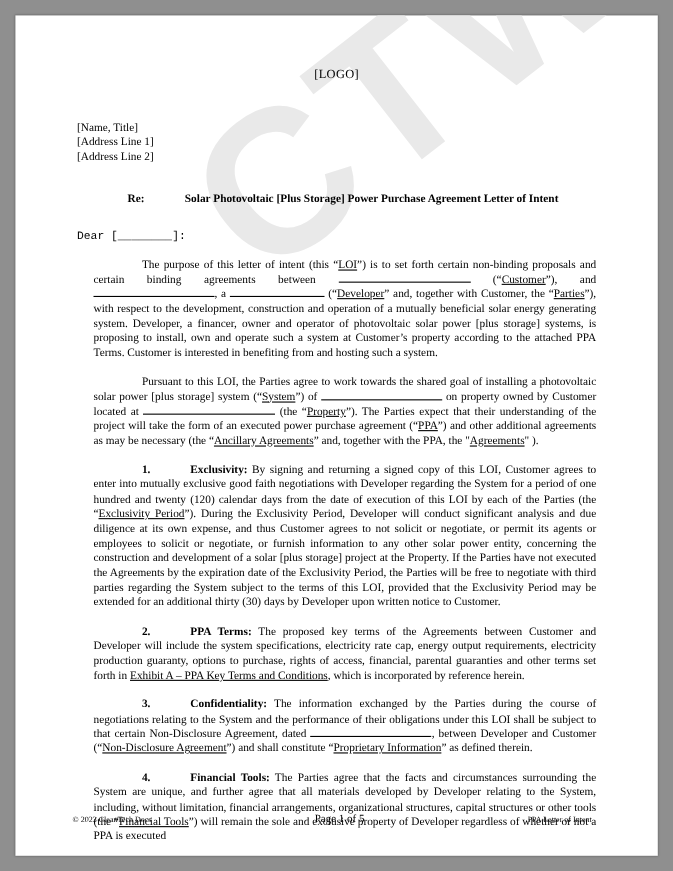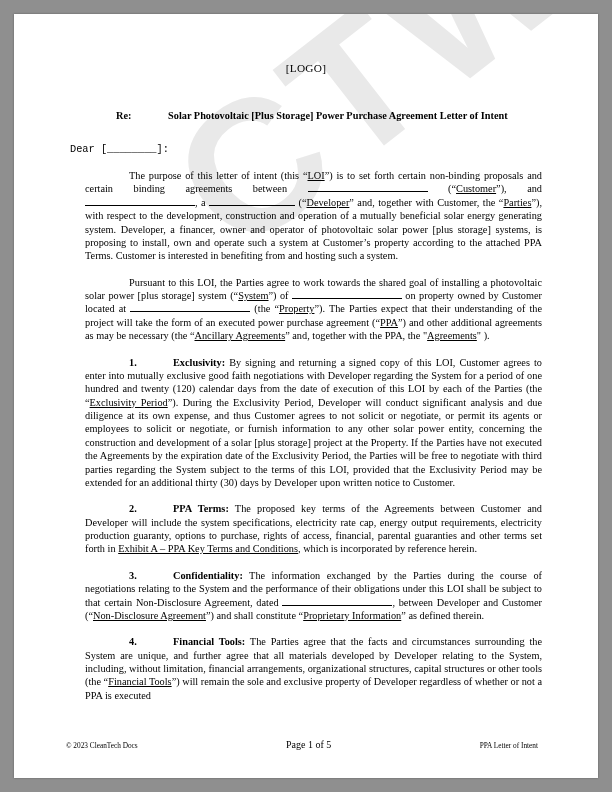--- a/index.html
+++ b/index.html
@@ -143,20 +143,25 @@
   <div class="watermark-layer">
     <div class="watermark-text">CTW</div>
   </div>
 
   <div class="doc-body">
     <div class="content">
 
       <div class="logo-line">[LOGO]</div>
 
 
+      <div class="addr-block">
+        <div>[Name, Title]</div>
+        <div>[Address Line 1]</div>
+        <div>[Address Line 2]</div>
+      </div>
 
       <div class="re-line"><span class="re-label">Re:</span><span>Solar Photovoltaic [Plus Storage] Power Purchase Agreement Letter of Intent</span></div>
 
       <div class="salutation"><span>Dear [</span><span>________</span><span>]:</span></div>
 
       <p class="para"><span>The purpose of this letter of intent (this “</span><u>LOI</u><span>”) is to set forth certain non-binding proposals and certain binding agreements between </span><span class="blank bl-xl"></span><span> (“</span><u>Customer</u><span>”), and </span><span class="blank bl-lg"></span><span>, a </span><span class="blank bl-md"></span><span> (“</span><u>Developer</u><span>” and, together with Customer, the “</span><u>Parties</u><span>”), with respect to the development, construction and operation of a mutually beneficial solar energy generating system.  Developer, a financer, owner and operator of photovoltaic solar power [plus storage] systems, is proposing to install, own and operate such a system at Customer’s property according to the attached PPA Terms.  Customer is interested in benefiting from and hosting such a system.</span></p>
 
       <p class="para"><span>Pursuant to this LOI, the Parties agree to work towards the shared goal of installing a photovoltaic solar power [plus storage] system (“</span><u>System</u><span>”) of </span><span class="blank bl-lg"></span><span> on property owned by Customer located at </span><span class="blank bl-xl"></span><span> (the “</span><u>Property</u><span>”).  The Parties expect that their understanding of the project will take the form of an executed power purchase agreement (“</span><u>PPA</u><span>”) and other additional agreements as may be necessary (the “</span><u>Ancillary Agreements</u><span>” and, together with the PPA, the "</span><u>Agreements</u><span>" ).</span></p>
 
       <p class="para numbered"><span class="num-wrap"><span class="num">1.</span></span><b>Exclusivity</b><b>:</b><span>  By signing and returning a signed copy of this LOI, Customer agrees to enter into mutually exclusive good faith negotiations with Developer regarding the System for a period of one hundred and twenty (120) calendar days from the date of execution of this LOI by each of the Parties (the “</span><u>Exclusivity Period</u><span>”).   During the Exclusivity Period, Developer will conduct significant analysis and due diligence at its own expense, and thus Customer agrees to not solicit or negotiate, or permit its agents or employees to solicit or negotiate, or furnish information to any other solar power entity, concerning the construction and development of a solar [plus storage] project at the Property.  If the Parties have not executed the Agreements by the expiration date of the Exclusivity Period, the Parties will be free to negotiate with third parties regarding the System subject to the terms of this LOI, provided that the Exclusivity Period may be extended for an additional thirty (30) days by Developer upon written notice to Customer.</span></p>

